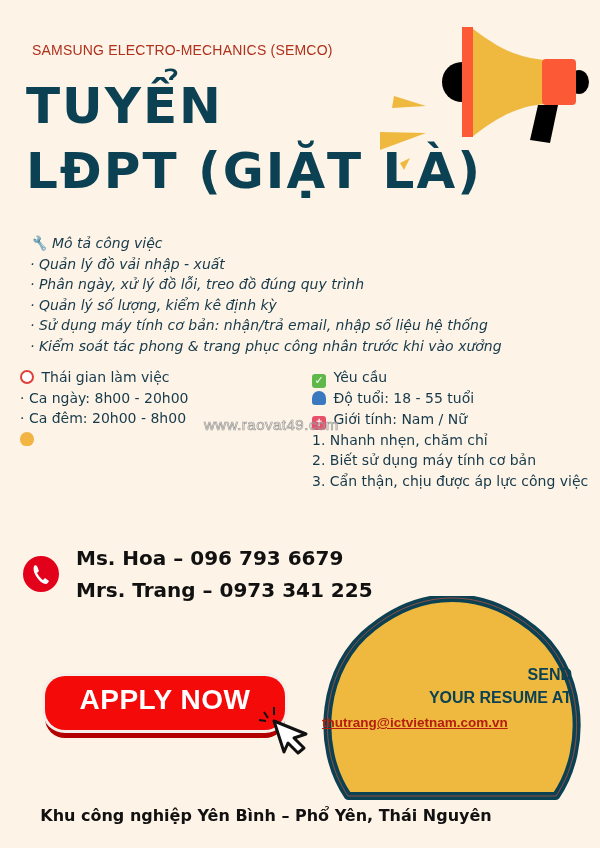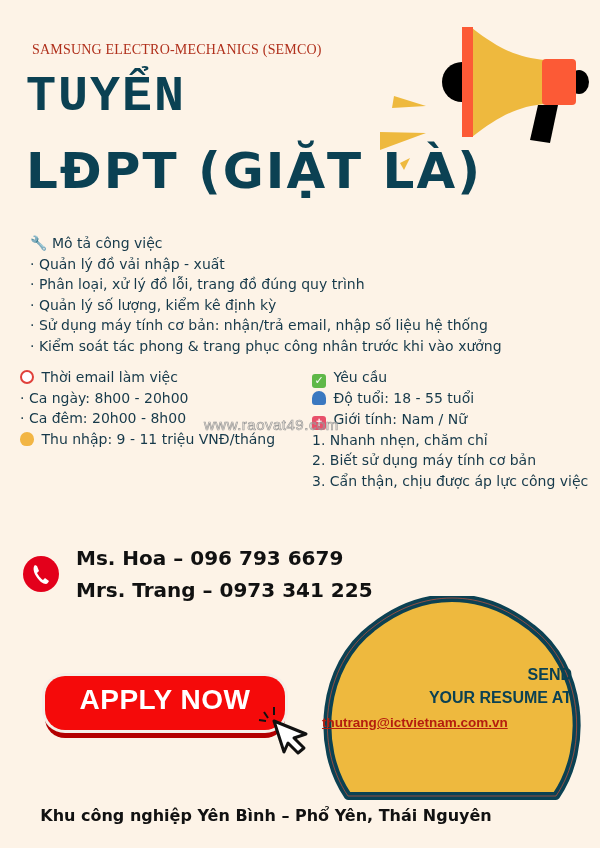--- a/index.html
+++ b/index.html
@@ -1,24 +1,24 @@
 <!DOCTYPE html>
 <html><head>
 <meta charset="utf-8">
 <style>
   html, body { margin: 0; padding: 0; }
   body { width: 600px; height: 848px; background: #fdf3e7; position: relative; overflow: hidden;
          font-family: "DejaVu Sans", sans-serif; color: #0d3a4a; }
   .abs { position: absolute; }
-  .company { left: 32px; top: 42px; font-size: 14px; color: #b0301c; letter-spacing: 0.2px; font-family: Liberation Serif, serif; }
+  .company { left: 32px; top: 42px; font-size: 14px; color: #b0301c; letter-spacing: 0.2px; font-family: Liberation Sans, sans-serif; }
   .title { left: 26px; font-family: "DejaVu Sans", sans-serif; font-weight: bold; color: #0b4153; font-size: 50px; line-height: 1; letter-spacing: 2px; }
-  .t1 { top: 72px; font-family: Liberation Mono, monospace; }
+  .t1 { top: 81px; }
   .t2 { top: 146px; }
   .desc { left: 30px; top: 233px; font-size: 14px; line-height: 20.5px; color: #16394a; }
-  .desc .row { white-space: nowrap; }
+  .desc .row { white-space: nowrap; font-style: italic; }
   .col { font-size: 14px; line-height: 20.5px; color: #16394a; }
   .col .row { white-space: nowrap; }
   .left-col { left: 20px; top: 367px; }
   .right-col { left: 312px; top: 367px; }
   .ico { display: inline-block; width: 14px; height: 14px; vertical-align: -2px; margin-right: 3px; border-radius: 3px; }
   .watermark { left: 204px; top: 416px; font-size: 15px; color: transparent; -webkit-text-stroke: 0.7px #9a9a9a; letter-spacing: 0.5px; font-family: "Liberation Sans", sans-serif; }
   .phone-circle { left: 23px; top: 556px; width: 36px; height: 36px; border-radius: 50%; background: #e3001b; }
   .contact { left: 76px; font-size: 20px; font-weight: bold; color: #111; font-family: "DejaVu Sans", sans-serif; }
   .c1 { top: 546px; }
   .c2 { top: 578px; }
@@ -59,36 +59,35 @@
 <div class="abs company">SAMSUNG ELECTRO-MECHANICS (SEMCO)</div>
 <div class="abs title t1">TUYỂN</div>
 <div class="abs title t2">LĐPT (GIẶT LÀ)</div>
 
 <div class="abs desc">
   <div class="row">
     <span style="color:#7a8a99">🔧</span>
     <span>Mô tả công việc</span>
   </div>
   <div class="row">· Quản lý đồ vải nhập - xuất</div>
-  <div class="row">· Phân loại, xử lý đồ lỗi, trang đồ đúng quy trình</div>
+  <div class="row">· Phân ngày, xử lý đồ lỗi, treo đồ đúng quy trình</div>
   <div class="row">· Quản lý số lượng, kiểm kê định kỳ</div>
   <div class="row">· Sử dụng máy tính cơ bản: nhận/trả email, nhập số liệu hệ thống</div>
   <div class="row">· Kiểm soát tác phong &amp; trang phục công nhân trước khi vào xưởng</div>
 </div>
 
 <div class="abs col left-col">
   <div class="row">
     <span class="ico" style="border:2px solid #e0403a;border-radius:50%;width:10px;height:10px;background:#fff"></span>
-    <span>Thời email làm việc</span>
+    <span>Thái gian làm việc</span>
   </div>
   <div class="row">· Ca ngày: 8h00 - 20h00</div>
   <div class="row">· Ca đêm: 20h00 - 8h00</div>
   <div class="row">
     <span class="ico" style="background:#f2b544;border-radius:50% 50% 45% 45%"></span>
-    <span>Thu nhập: 9 - 11 triệu VNĐ/tháng</span>
   </div>
 </div>
 
 <div class="abs col right-col">
   <div class="row">
     <span class="ico" style="background:#5fb848;color:#fff;font-size:11px;line-height:14px;text-align:center">✓</span>
     <span>Yêu cầu</span>
   </div>
   <div class="row">
     <span class="ico" style="background:#3a78c0;border-radius:50% 50% 3px 3px"></span>

